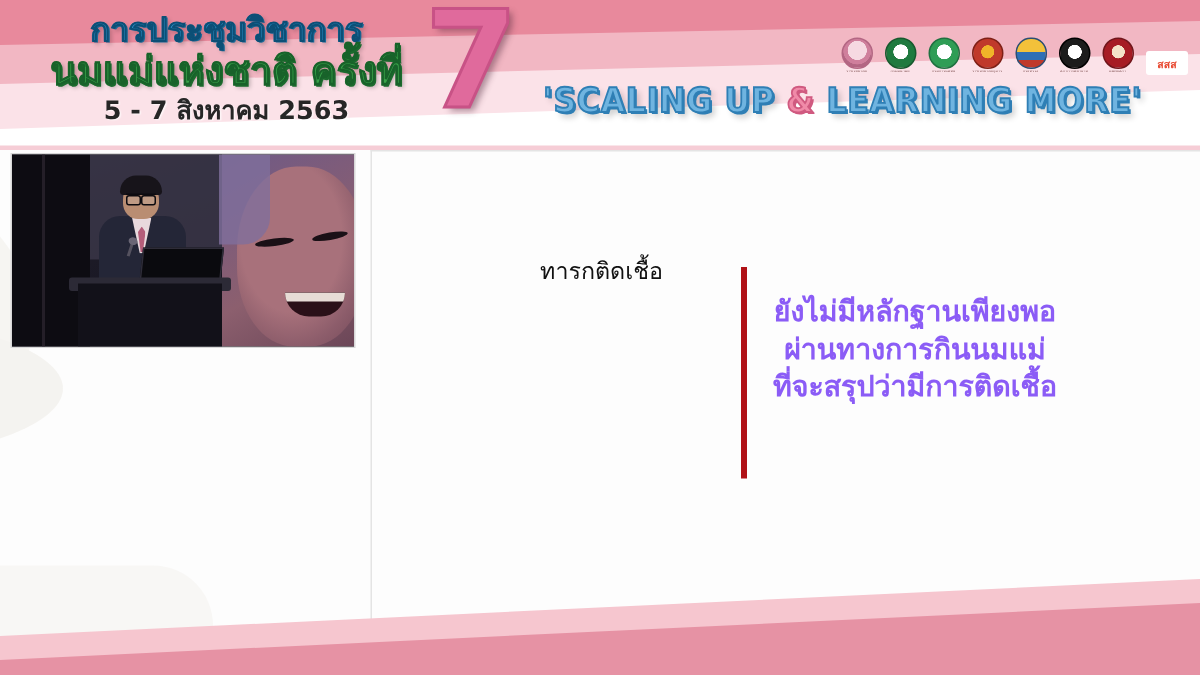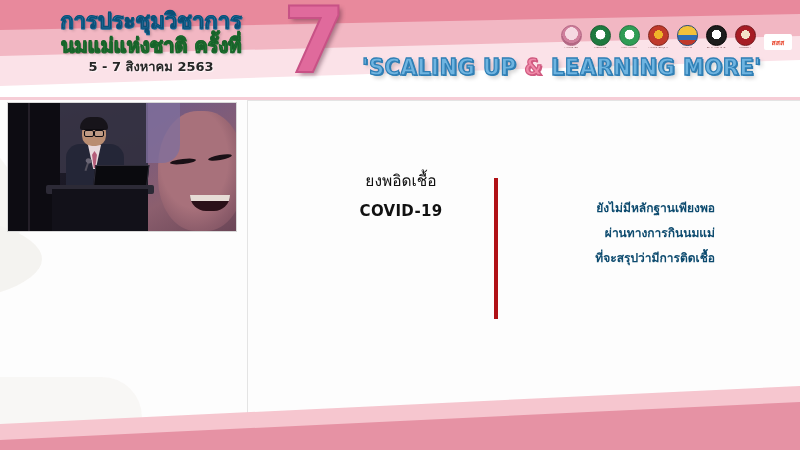--- a/index.html
+++ b/index.html
@@ -46,28 +46,28 @@
     color:#2d8fc9;
     -webkit-text-stroke:0.6px #0c4f76;
     text-shadow:
       1px 1px 0 #1a6a98,
       -0.5px 0.5px 0 #1a6a98,
       2px 2px 3px rgba(0,0,0,.25);
     white-space:nowrap;
   }
   .thai-title-1{font-size:22px;padding-top:8px;}
   .thai-title-2{
-    font-size:20px;padding-top:3px;
+    font-size:26px;padding-top:3px;
     color:#3aa34a;
     -webkit-text-stroke:0.6px #18622a;
     text-shadow:1px 1px 0 #1c6b2e,-0.5px 0.5px 0 #1c6b2e,2px 2px 3px rgba(0,0,0,.25);
   }
   .thai-date{
     display:block;margin-top:5px;
-    font-size:13px;font-weight:bold;color:#262626;
+    font-size:17px;font-weight:bold;color:#262626;
     text-shadow:1px 1px 1px rgba(255,255,255,.7);
     white-space:nowrap;
   }
 
   
   .big-seven{
     position:absolute;left:283px;top:-4px;
     font-size:90px;font-weight:bold;line-height:1;
     color:#e06a9c;
     -webkit-text-stroke:2px #c85286;
@@ -184,22 +184,22 @@
     font-family:"DejaVu Sans","Liberation Sans",sans-serif;
   }
   .q-text .ln{display:block;white-space:nowrap;}
   .q-text .ln.latin{font-weight:bold;letter-spacing:.3px;font-size:15px;}
 
   .red-divider{
     position:absolute;left:494px;top:178px;width:4px;height:141px;background:#b01116;
   }
 
   .a-text{
-    position:absolute;left:505px;top:196px;width:210px;text-align:right;
-    color:#0c4a6e;font-size:12px;line-height:25px;font-weight:bold;
+    position:absolute;left:505px;top:196px;width:210px;text-align:center;
+    color:#8b5cf6;font-size:19px;line-height:25px;font-weight:bold;
     font-family:"DejaVu Sans","Liberation Sans",sans-serif;
     z-index:4;
   }
   .a-text .ln{display:block;white-space:nowrap;}
 
   
   .child{position:absolute;left:0;top:0;width:520px;height:330px;}
   .ch-hat{position:absolute;left:10px;top:8px;width:260px;height:140px;border-radius:130px 130px 60px 60px;
     background:#e9e4dc;}
   .ch-brim{position:absolute;left:-10px;top:96px;width:300px;height:96px;border-radius:50%;background:#e2ddd3;}
@@ -220,22 +220,21 @@
   <div class="bg-child">
     <div class="child">
       <div class="ch-hat"></div>
       <div class="ch-brim"></div>
 
       <div class="ch-body"></div>
     </div>
   </div>
 
   <div class="q-text">
-    <span class="ln">ยงพอิดเชื้อ</span>
-    <span class="ln latin">COVID-19</span>
+    <span class="ln">ทารกติดเชื้อ</span>
   </div>
 
   <div class="red-divider"></div>
 
   <div class="a-text">
     <span class="ln">ยังไม่มีหลักฐานเพียงพอ</span>
     <span class="ln">ผ่านทางการกินนมแม่</span>
     <span class="ln">ที่จะสรุปว่ามีการติดเชื้อ</span>
   </div>
 

